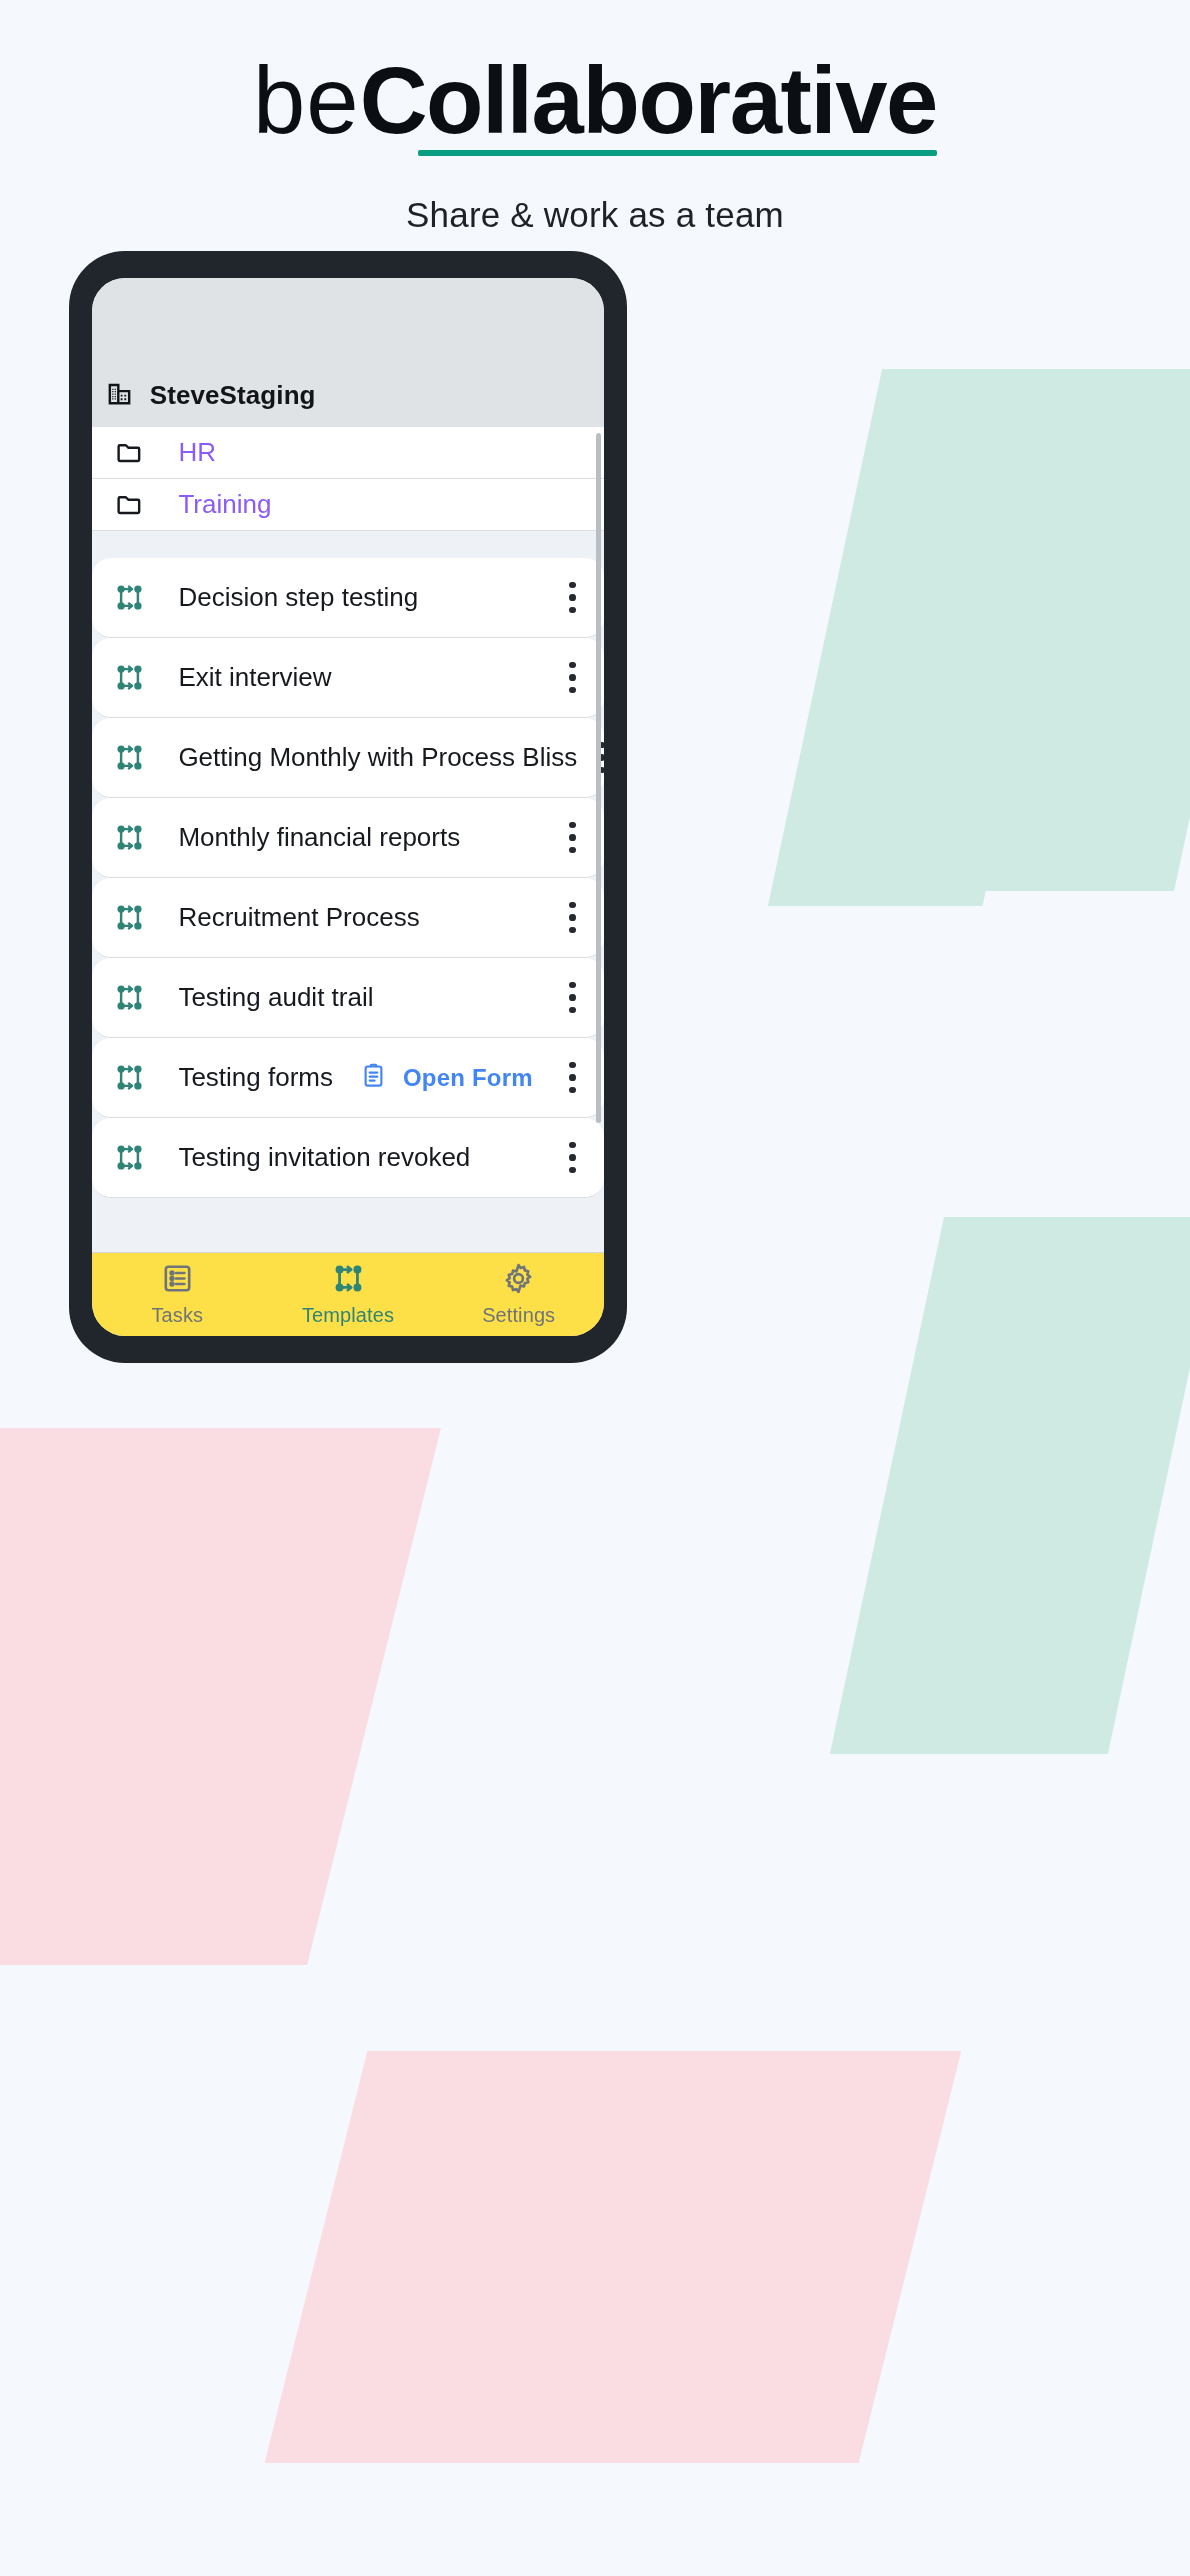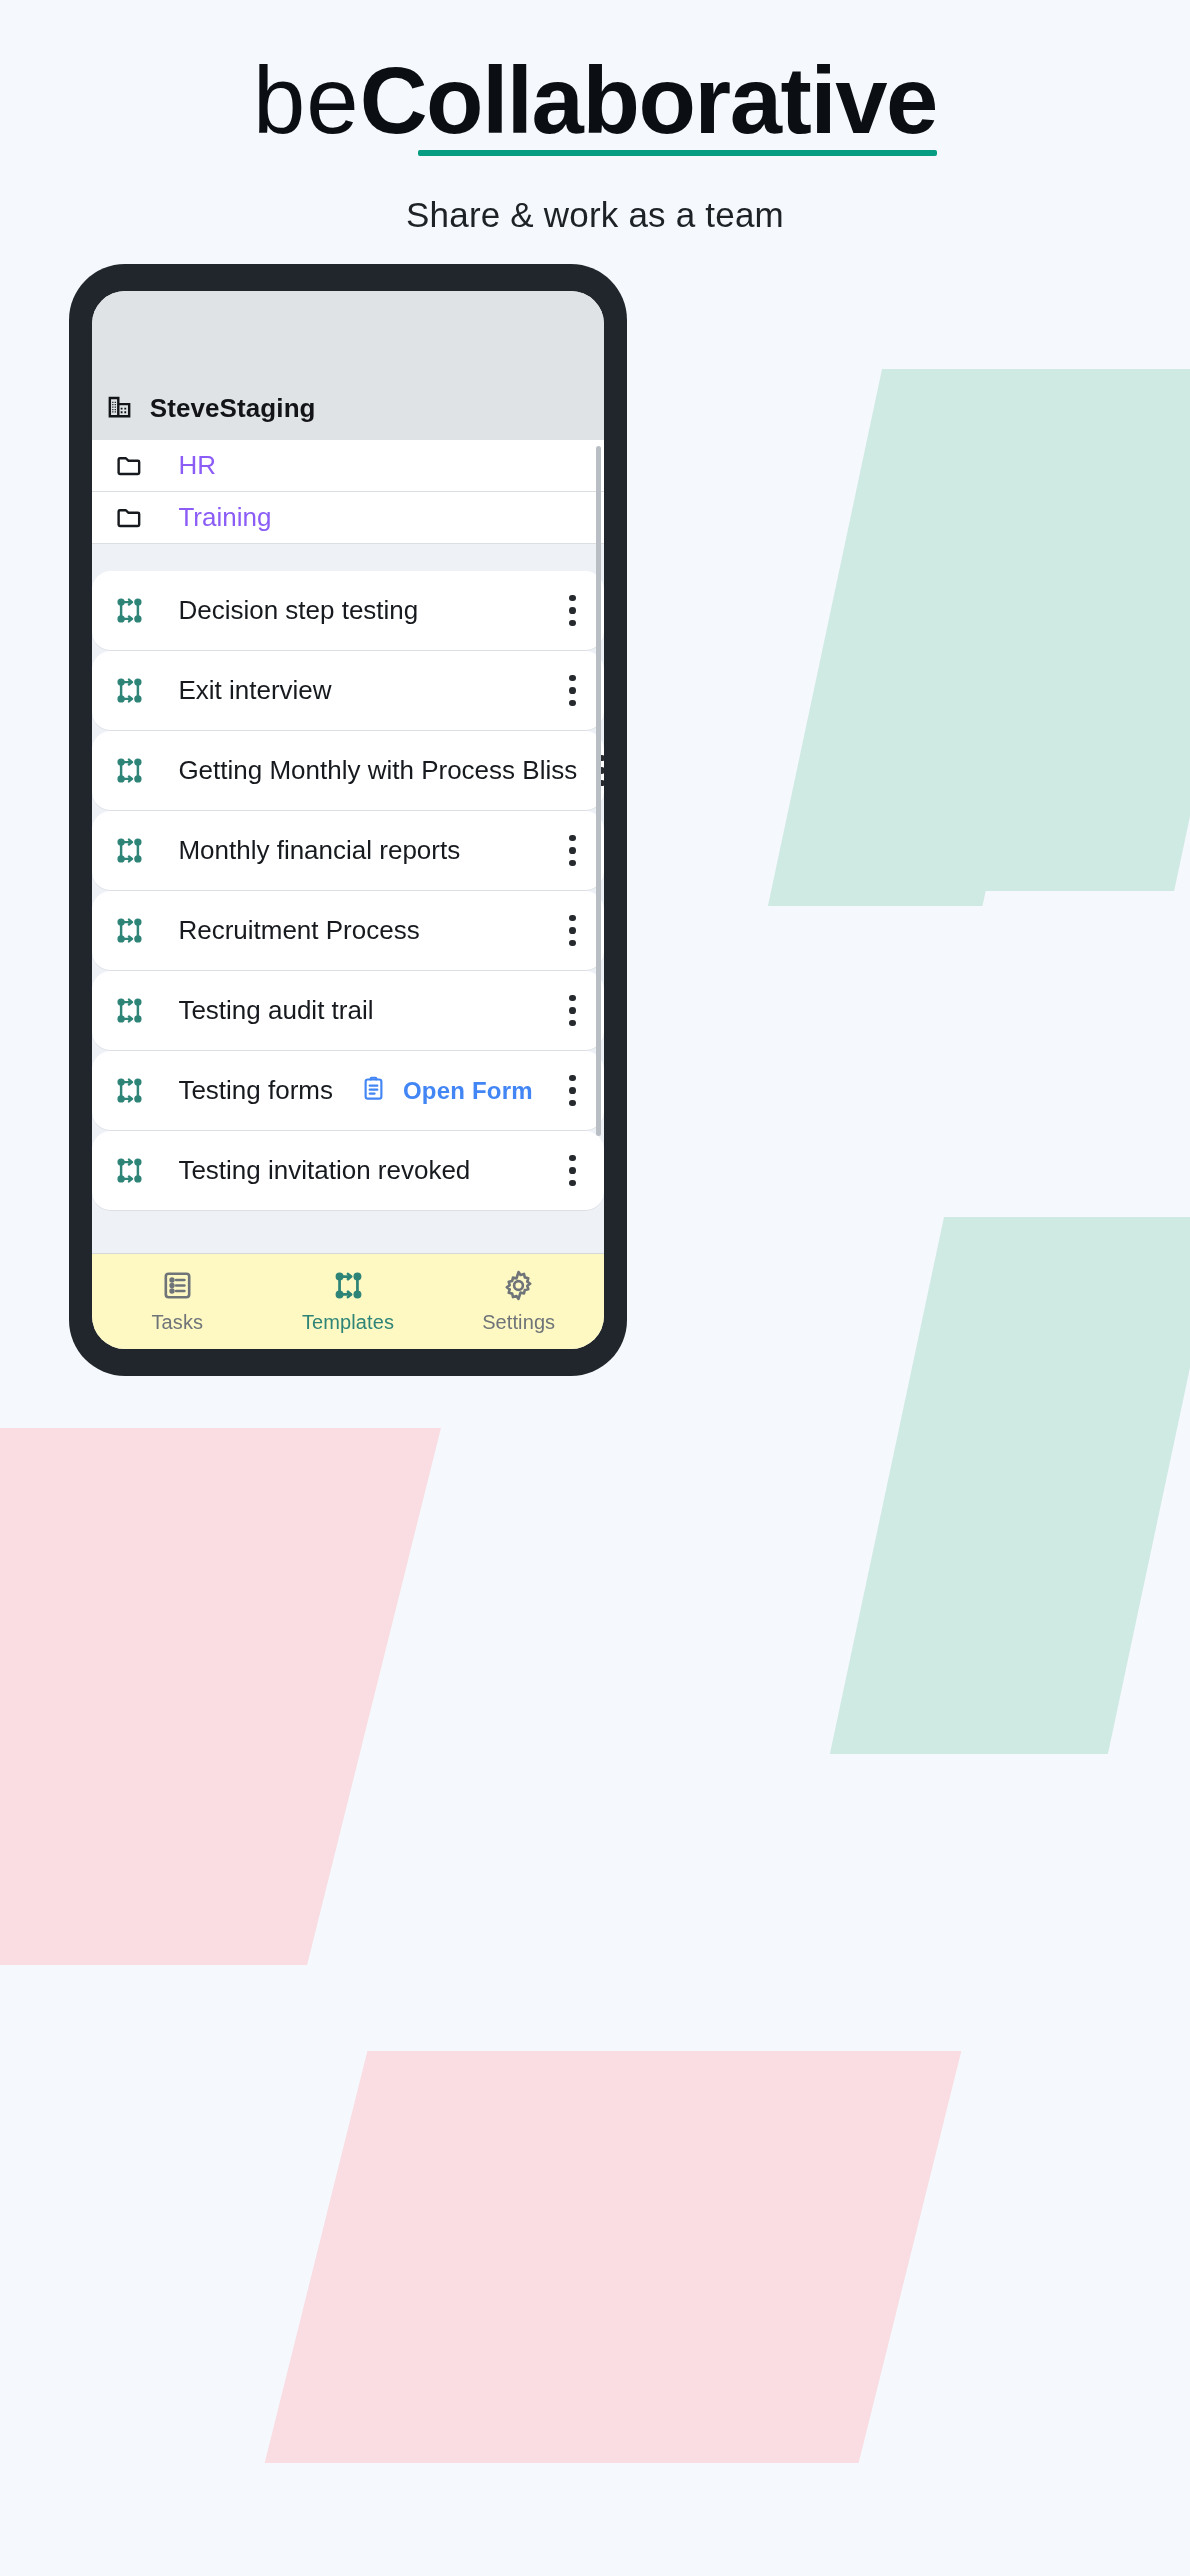--- a/index.html
+++ b/index.html
@@ -58,21 +58,21 @@
     height:6.7px; background:#079d82; border-radius:1.9px;
   }
   .tagline {
     margin-top:44px; font-size:35px; font-weight:400;
     color:#1d2227; letter-spacing:0.2px;
   }
 
   
   .phone {
     position:absolute; z-index:3;
-    left:69px; top:264px;
+    left:69px; top:251px;
     width:558px; height:1112px;
     background:#20262b;
     border-radius:56px;
     padding:27px 23px;
   }
   .screen {
     width:100%; height:100%;
     background:#eef2f7;
     border-radius:33px;
     overflow:hidden;
@@ -125,21 +125,21 @@
 
   .list-tail { background:#eef2f7; flex:1; }
 
   .scrollbar {
     position:absolute; right:2.9px; top:5.8px;
     width:4.8px; height:690px;
     background:#b9bec4; border-radius:2.9px;
   }
 
   .bottomnav {
-    height:96px; background:#fef9c3; border-top:1px solid #d4d8dc;
+    height:84px; background:#fde047; border-top:1px solid #d4d8dc;
     display:flex; flex:none;
   }
   .navitem {
     flex:1; display:flex; flex-direction:column;
     align-items:center; justify-content:center; gap:4.8px;
   }
   .navlabel { font-size:20px; letter-spacing:0.1px; }
   .navitem.inactive .navlabel { color:#6f7479; }
   .navitem.active   .navlabel { color:#2e8577; }
 </style>

